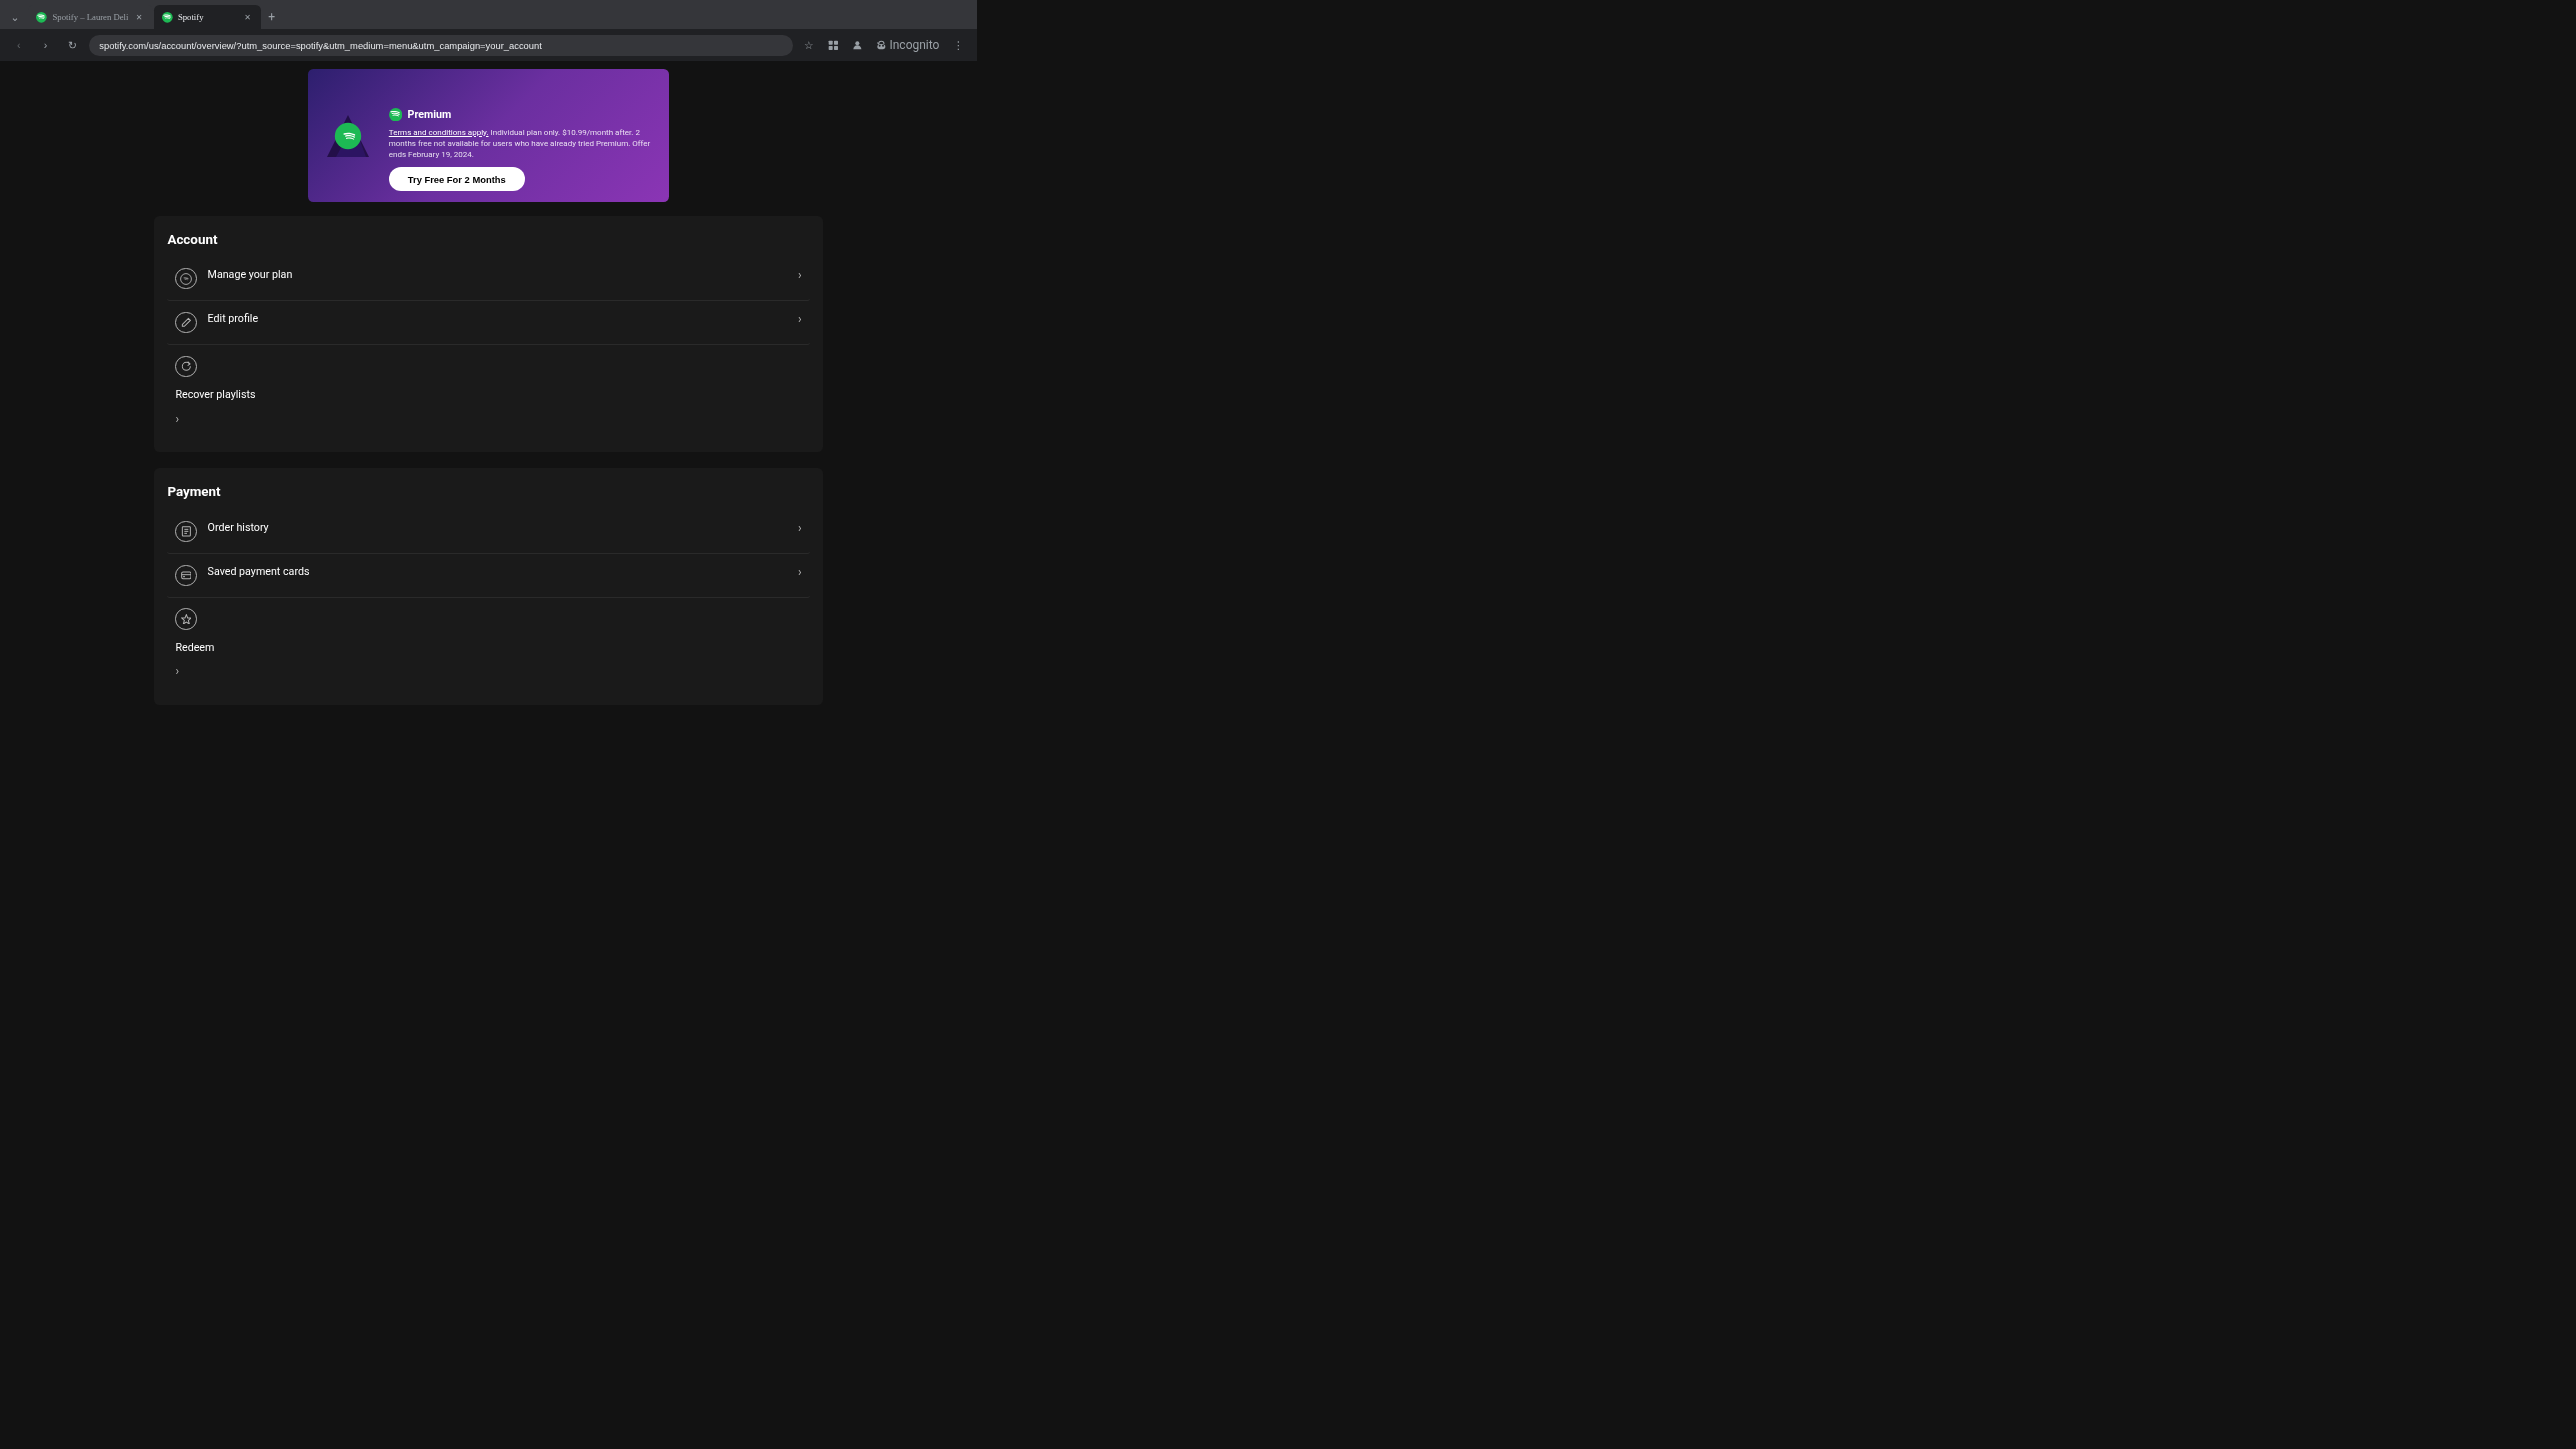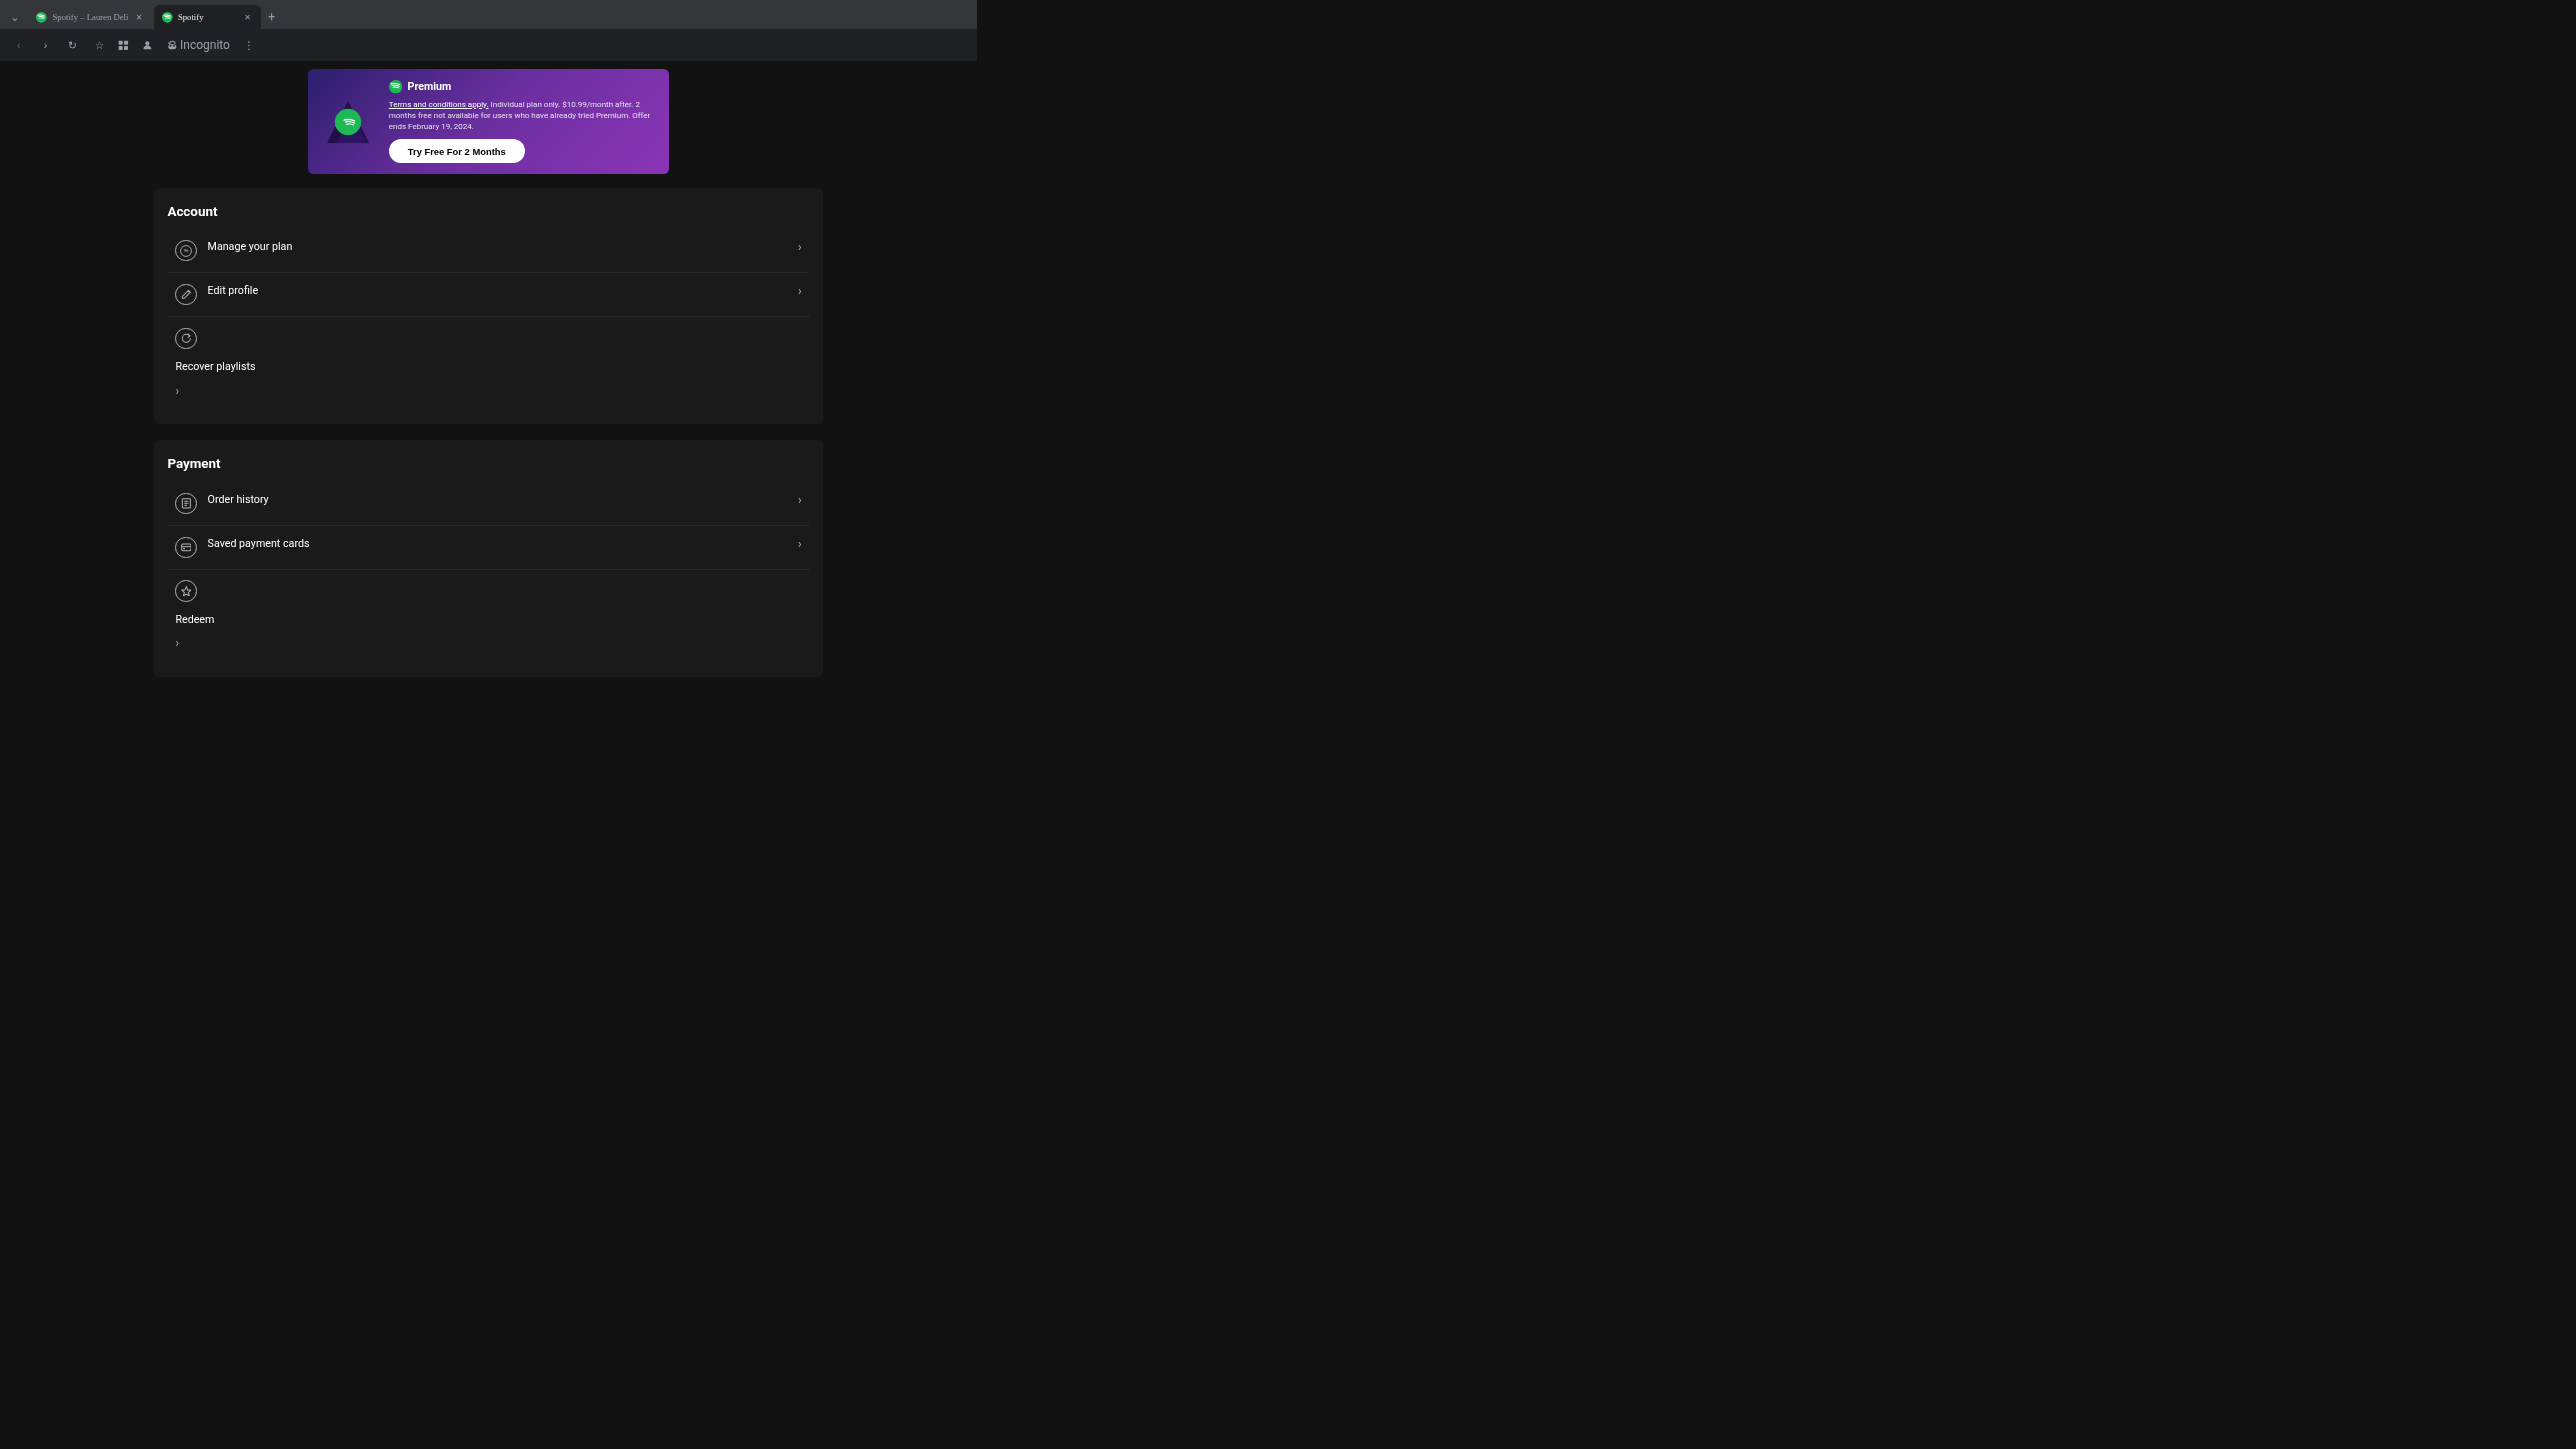--- a/index.html
+++ b/index.html
@@ -201,20 +201,21 @@
       width: 54px;
       height: 54px;
       display: flex;
       align-items: center;
       justify-content: center;
     }
 
     .premium-info {
       flex: 1;
       color: #fff;
+      margin-top: 28px;
     }
 
     .premium-terms {
       font-size: 8px;
       color: rgba(255,255,255,0.85);
       margin-bottom: 6.7px;
       line-height: 1.4;
     }
 
     .premium-terms a {
@@ -327,20 +328,21 @@
     </div>
 
     <div class="new-tab-btn">+</div>
   </div>
 
   <div class="toolbar">
     <button class="toolbar-nav-btn disabled">‹</button>
     <button class="toolbar-nav-btn">›</button>
     <button class="toolbar-nav-btn">↻</button>
 
+    <input class="address-bar" type="text" value="spotify.com/us/account/overview/?utm_source=spotify&amp;utm_medium=menu&amp;utm_campaign=your_account" style="">
 
     <div class="toolbar-right">
       <button class="toolbar-icon-btn">☆</button>
       <button class="toolbar-icon-btn">
         <svg width="10.7" height="10.7" viewBox="0 0 16 16" fill="#9aa0a6">
           <rect x="1" y="1" width="6" height="6" rx="1"></rect>
           <rect x="9" y="1" width="6" height="6" rx="1"></rect>
           <rect x="1" y="9" width="6" height="6" rx="1"></rect>
           <rect x="9" y="9" width="6" height="6" rx="1"></rect>
         </svg>

